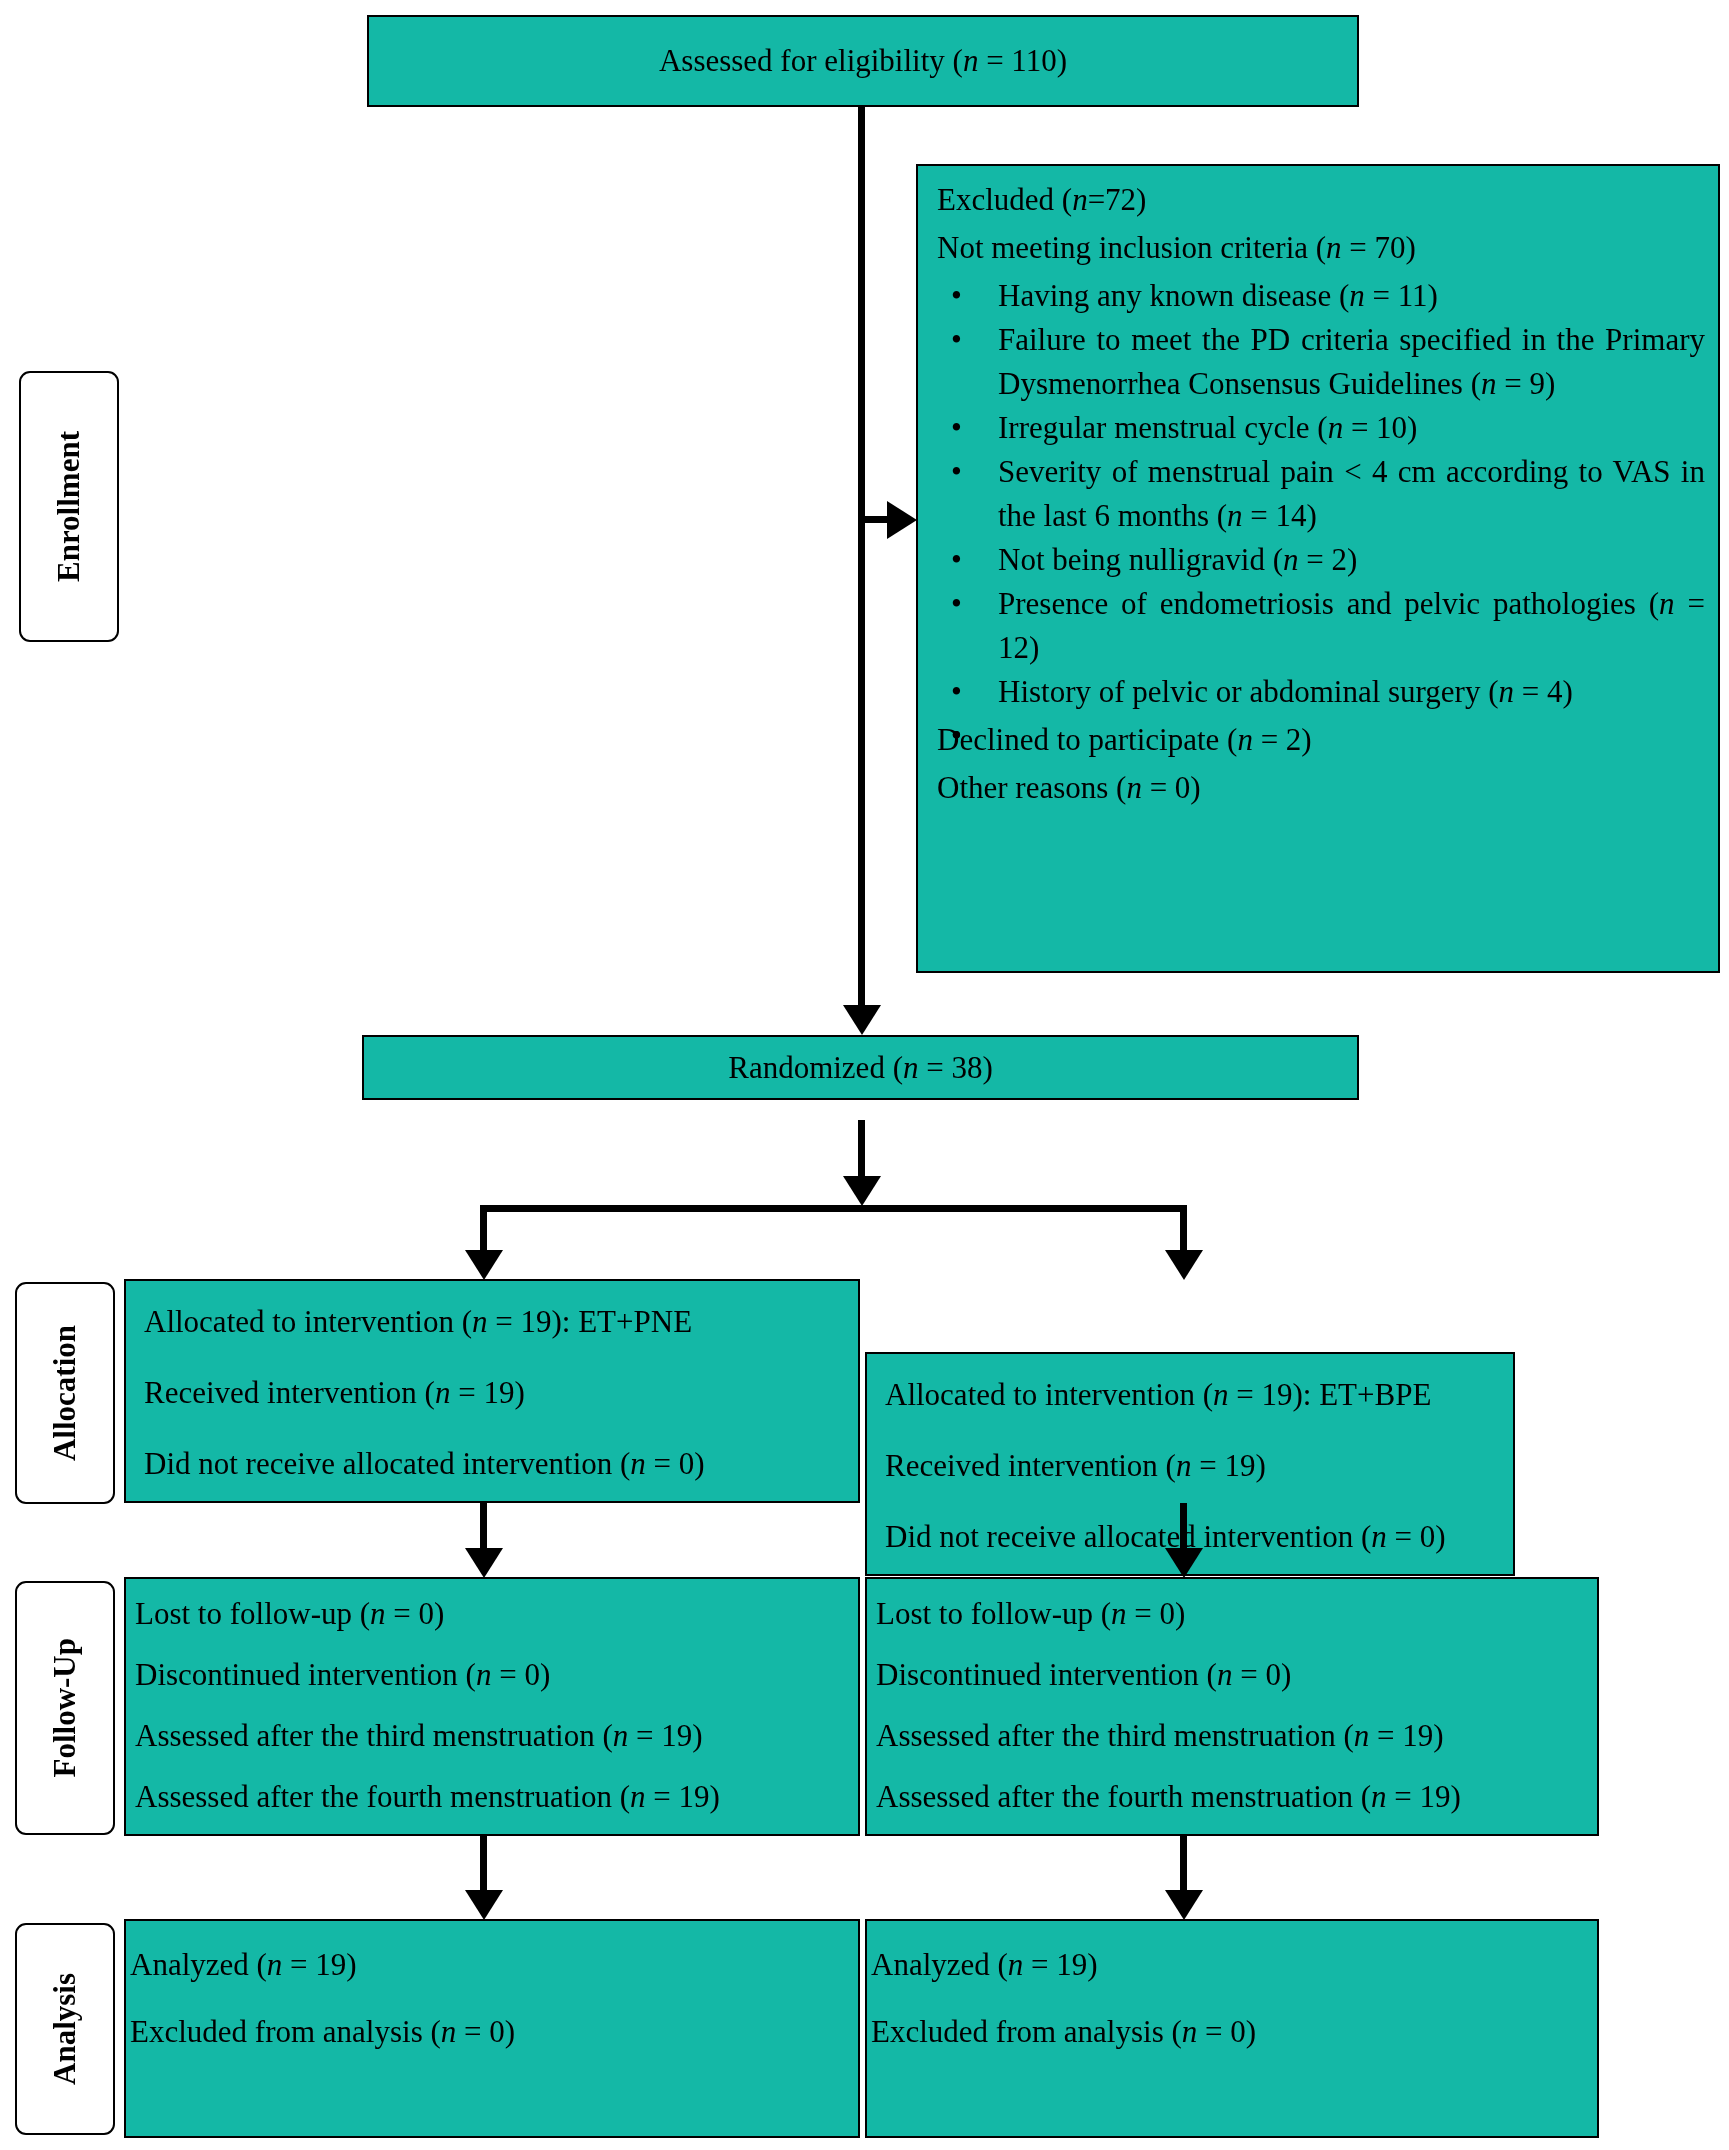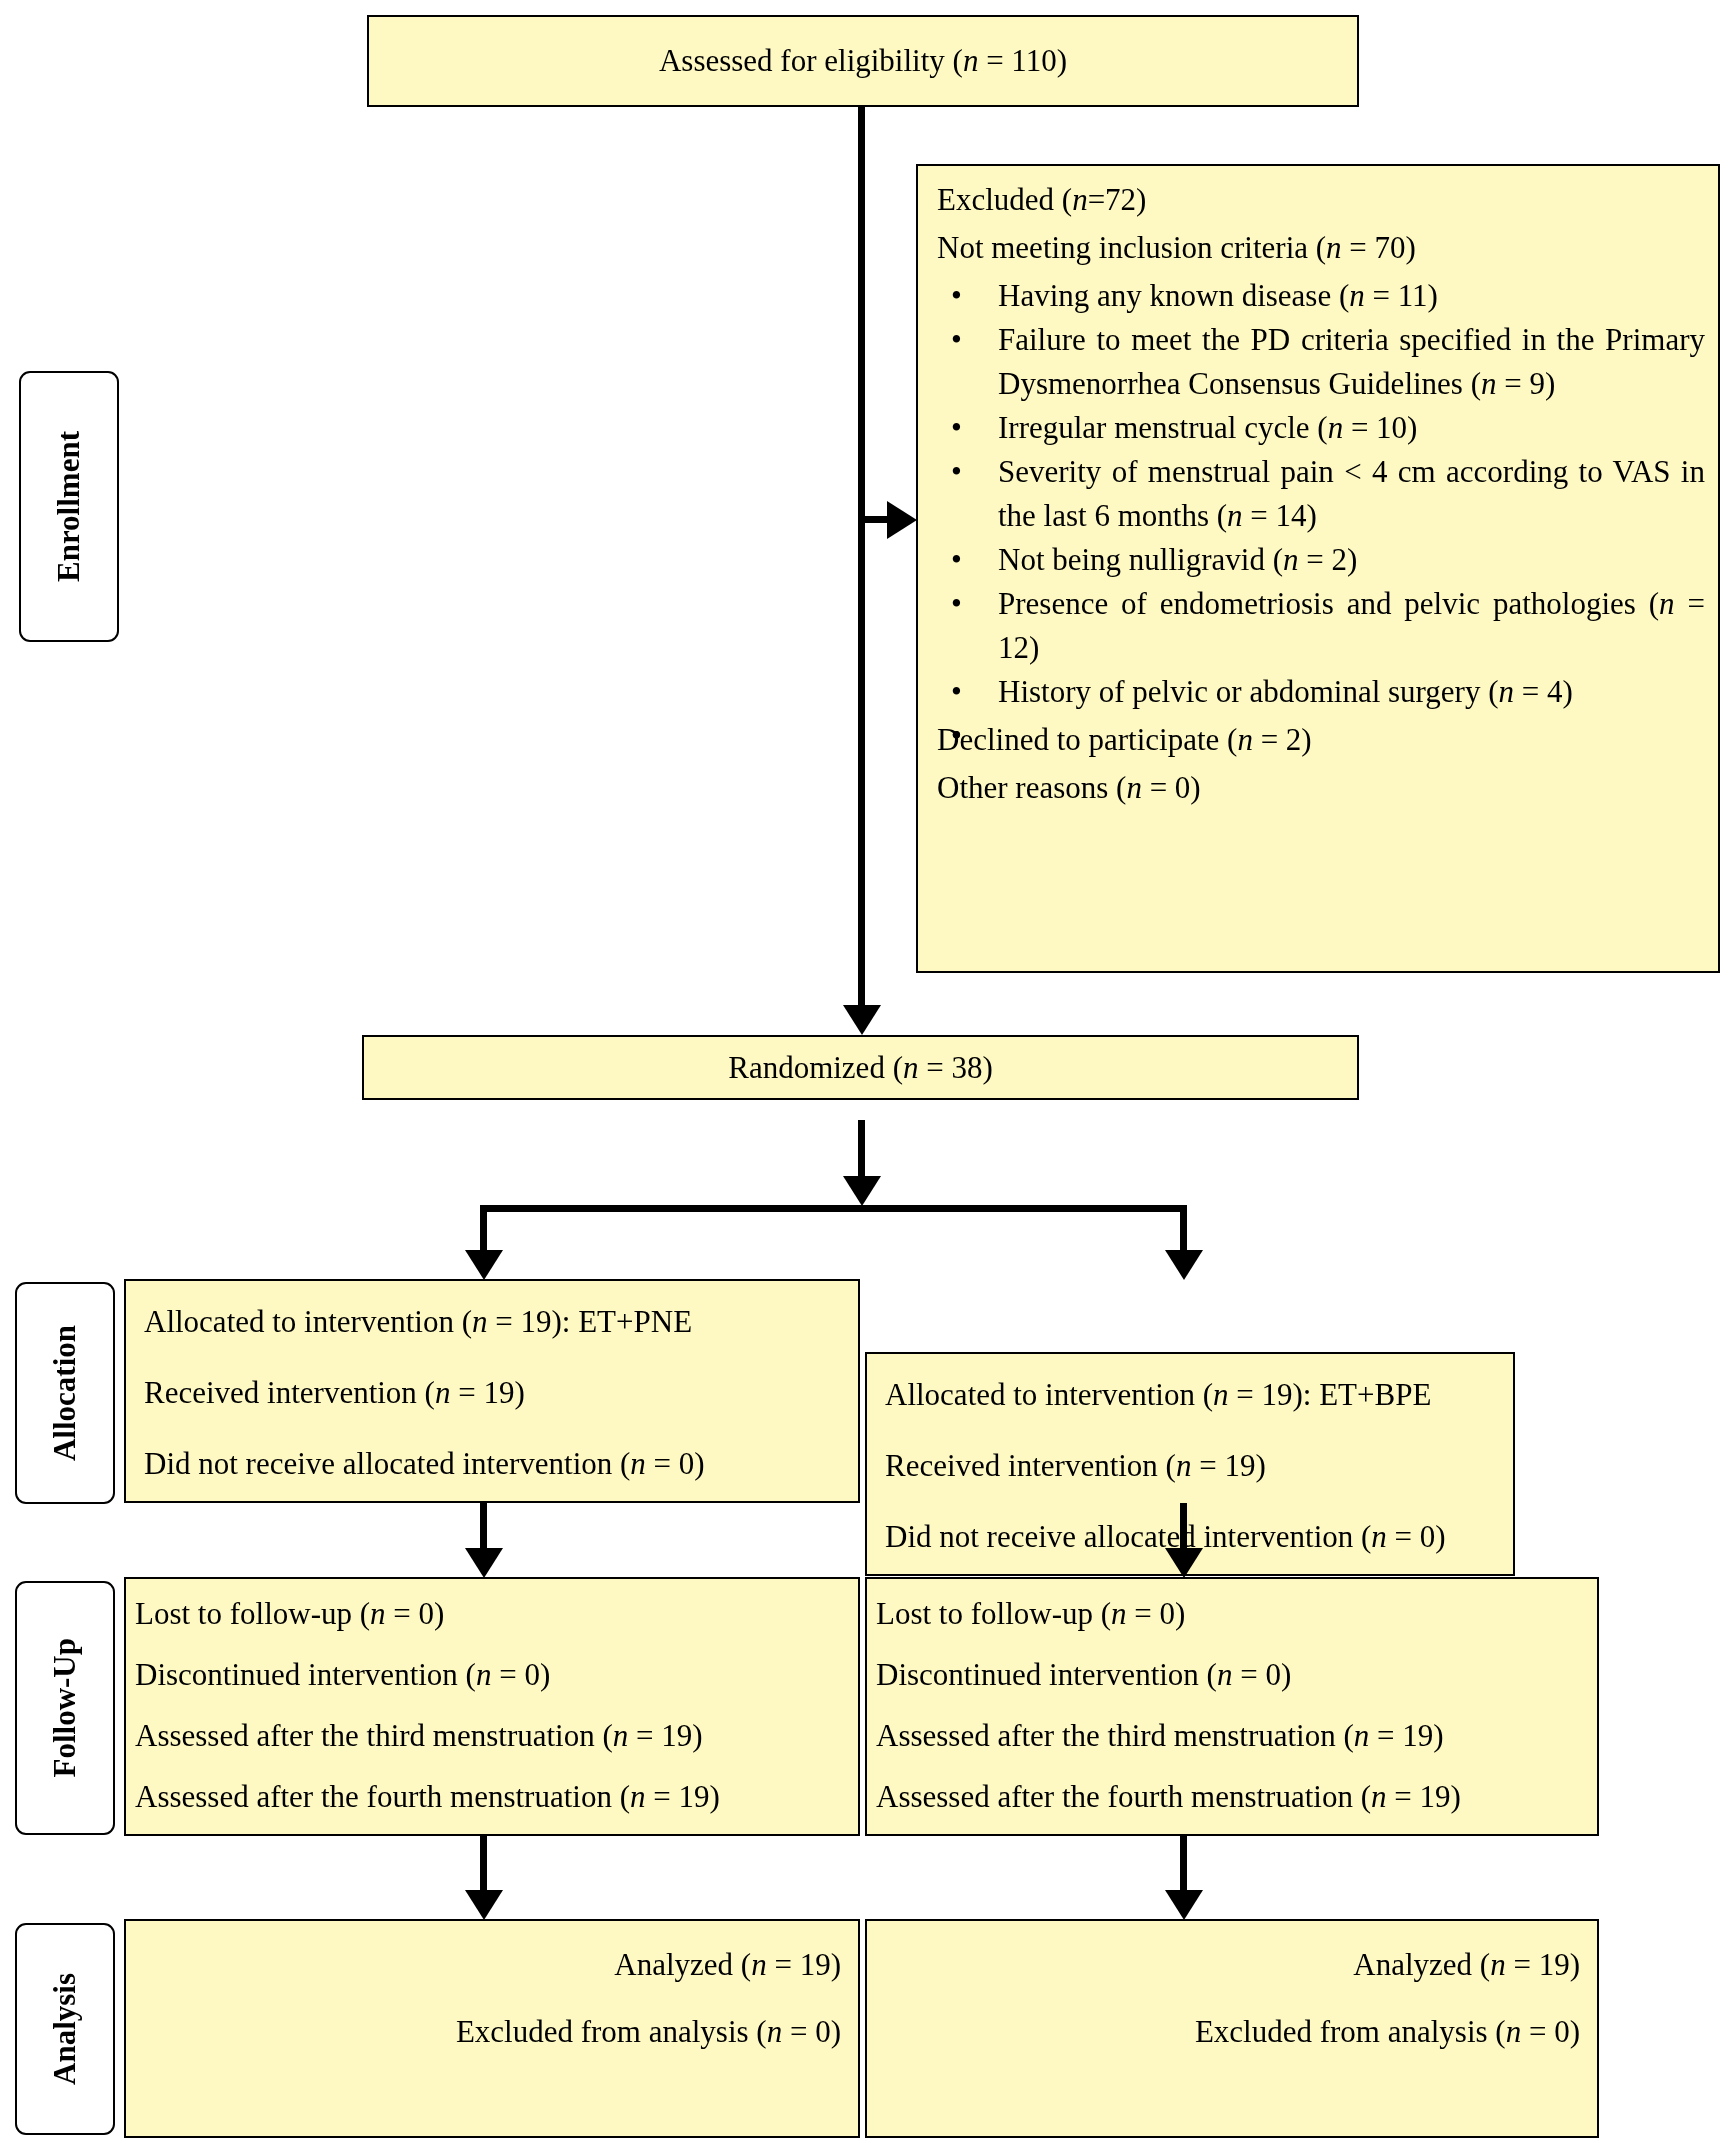--- a/index.html
+++ b/index.html
@@ -13,21 +13,21 @@
     height: 2151px;
     background: #ffffff;
     color: #000000;
     font-family: "Liberation Serif", "DejaVu Serif", serif;
     font-size: 31px;
     overflow: hidden;
   }
   .box {
     position: absolute;
     border: 2px solid #000000;
-    background: #fef9c3;
+    background: #14b8a6;
     box-sizing: border-box;
   }
   .center-text {
     display: flex;
     align-items: center;
     justify-content: center;
     text-align: center;
   }
   
   .stage-label {
@@ -69,21 +69,21 @@
   }
   .reason .bullet {
     position: absolute;
     left: 18px;
     top: 0;
   }
 
   .lines p { margin: 0; }
   .alloc { line-height: 71px; padding: 5px 17px 13px 18px; }
   .fu    { line-height: 61px; padding: 4px 17px 0 9px; }
-  .an    { line-height: 67px; padding: 10px 17px 0 4px; text-align: right; }
+  .an    { line-height: 67px; padding: 10px 17px 0 4px; }
 
   #box-alloc-left  { left: 124px;  top: 1279px; width: 736px; height: 224px; }
   #box-alloc-right { left: 865px; top: 1352px; width: 650px; height: 224px; }
   #box-fu-left     { left: 124px;  top: 1577px; width: 736px; height: 259px; }
   #box-fu-right    { left: 865px; top: 1577px; width: 734px; height: 259px; }
   #box-an-left     { left: 124px;  top: 1919px; width: 736px; height: 219px; }
   #box-an-right    { left: 865px; top: 1919px; width: 734px; height: 219px; }
 
   
   .vline { position: absolute; width: 7px; background: #000000; }

